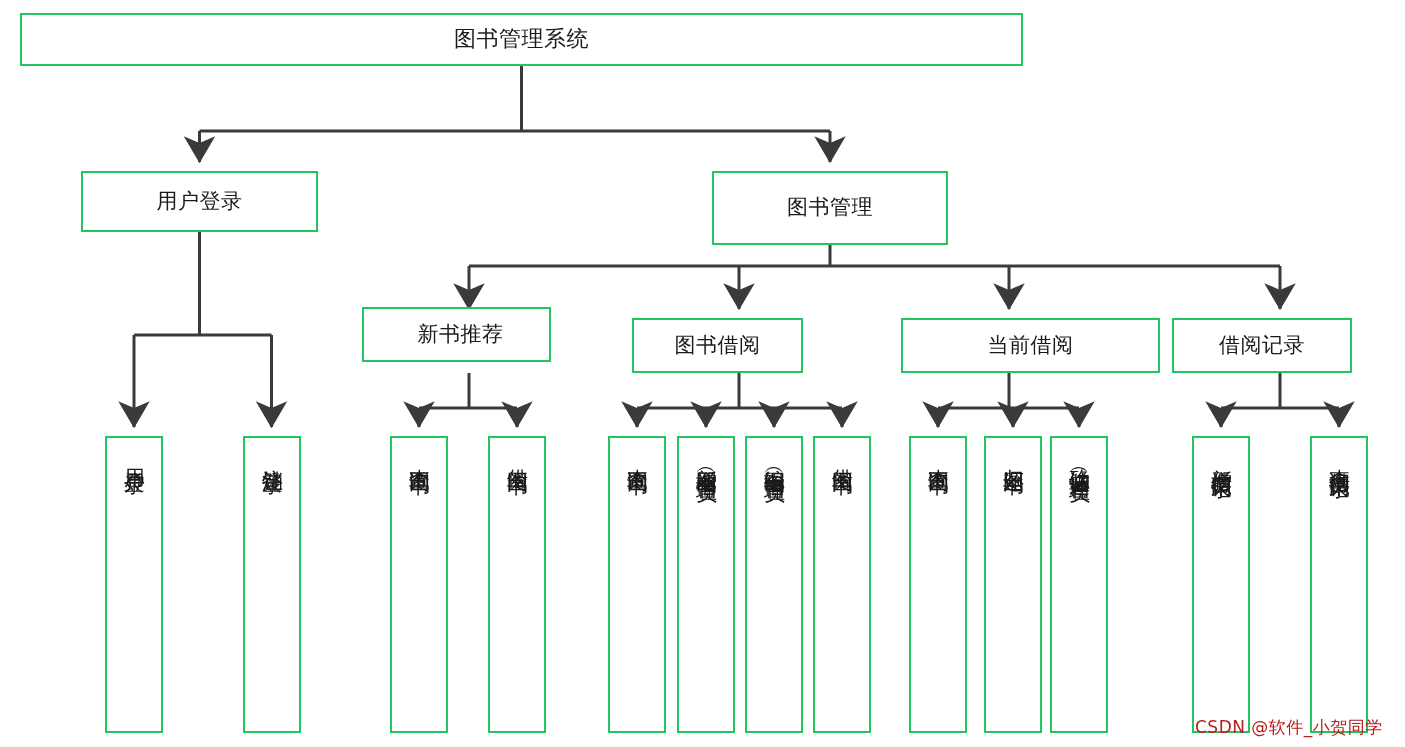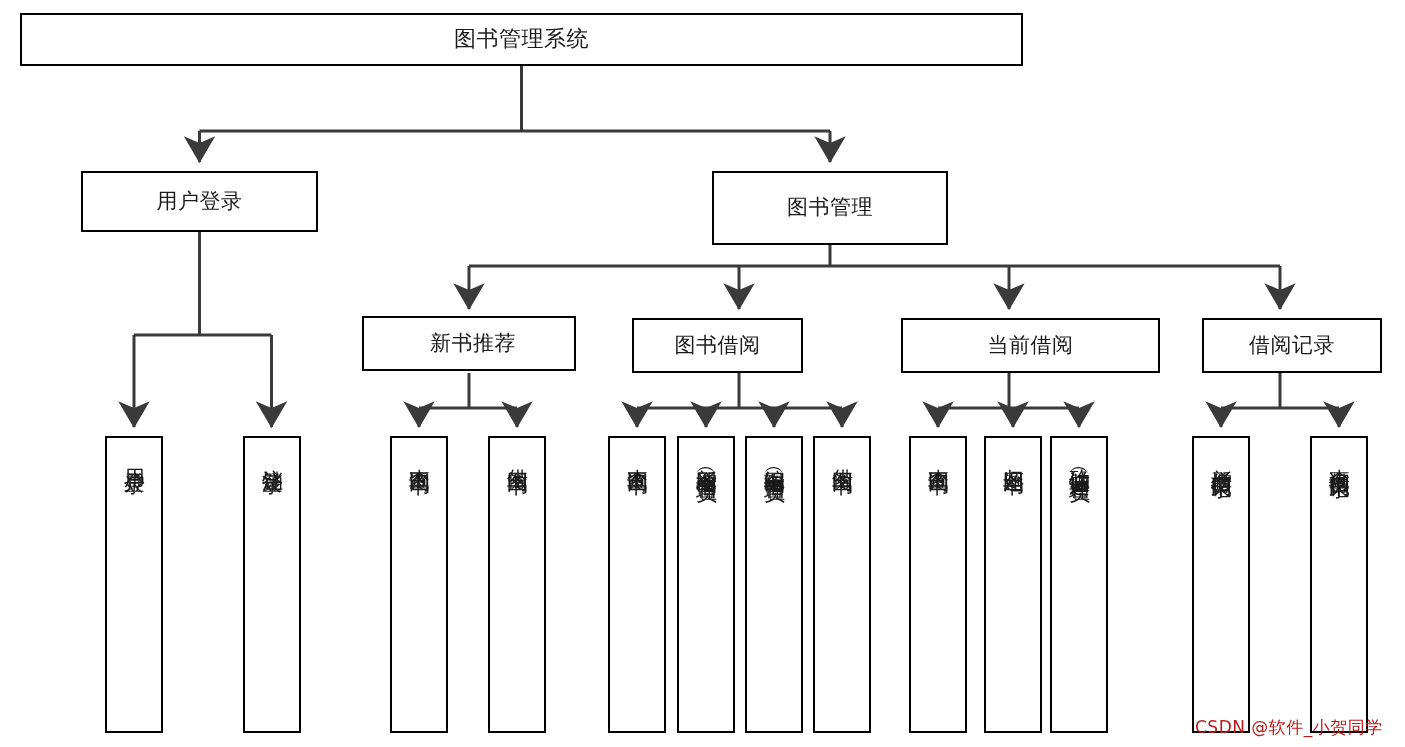--- a/index.html
+++ b/index.html
@@ -22,21 +22,21 @@
     position: absolute;
     left: 0;
     top: 0;
     width: 1405px;
     height: 747px;
   }
   .node {
     position: absolute;
     box-sizing: border-box;
     background: #ffffff;
-    border: 2px solid #000000;
+    border: 2px solid #22c55e;
     display: flex;
     align-items: center;
     justify-content: center;
     color: #1a1a1a;
     z-index: 2;
   }
   .node-label {
     display: block;
     text-align: center;
     line-height: 1.22;
@@ -131,30 +131,30 @@
     <span class="node-label">图书管理系统</span>
   </div>
 
   <div class="node horizontal" style="left:81px; top:171px; width:237px; height:61px;">
     <span class="node-label">用户登录</span>
   </div>
   <div class="node horizontal" style="left:712px; top:171px; width:236px; height:74px;">
     <span class="node-label">图书管理</span>
   </div>
 
-  <div class="node horizontal" style="left:362px; top:316px; width:214px; height:55px;padding-left:8px;">
+  <div class="node horizontal" style="left:362px; top:307px; width:189px; height:55px;padding-left:8px;">
     <span class="node-label">新书推荐</span>
   </div>
   <div class="node horizontal" style="left:632px; top:318px; width:171px; height:55px;">
     <span class="node-label">图书借阅</span>
   </div>
   <div class="node horizontal" style="left:901px; top:318px; width:259px; height:55px;">
     <span class="node-label">当前借阅</span>
   </div>
-  <div class="node horizontal" style="left:1172px; top:318px; width:180px; height:55px;margin-left:30px;">
+  <div class="node horizontal" style="left:1172px; top:318px; width:180px; height:55px;">
     <span class="node-label">借阅记录</span>
   </div>
 
   <div class="node vertical" style="left:105px; top:436px; width:58px; height:297px;">
     <span class="node-label">用户登录</span>
   </div>
   <div class="node vertical" style="left:243px; top:436px; width:58px; height:297px;">
     <span class="node-label">注销登录</span>
   </div>
   <div class="node vertical" style="left:390px; top:436px; width:58px; height:297px;">

